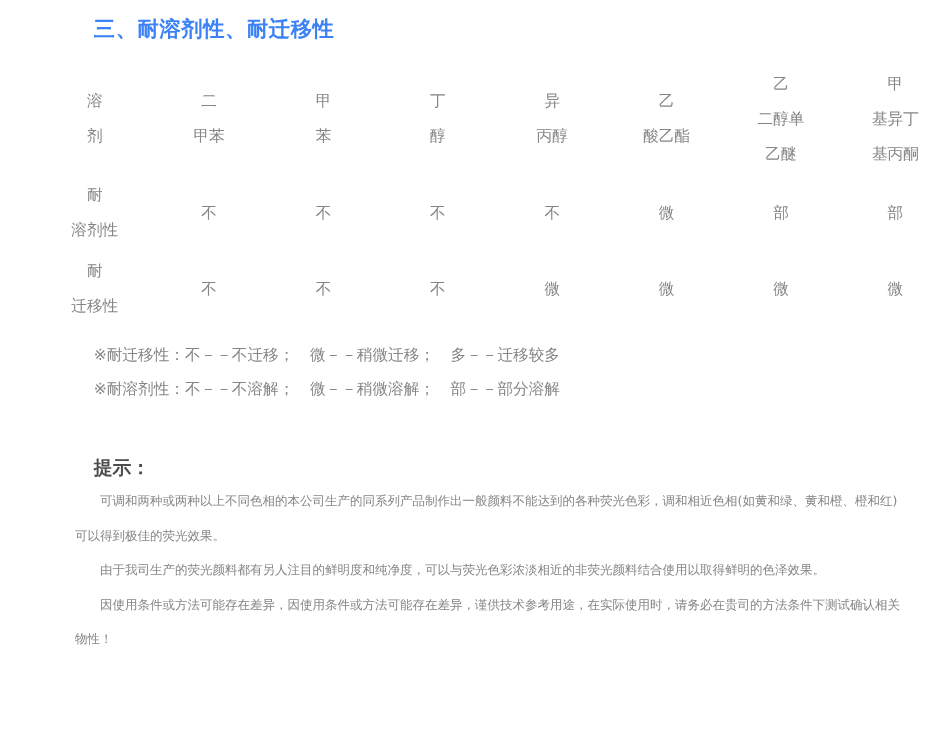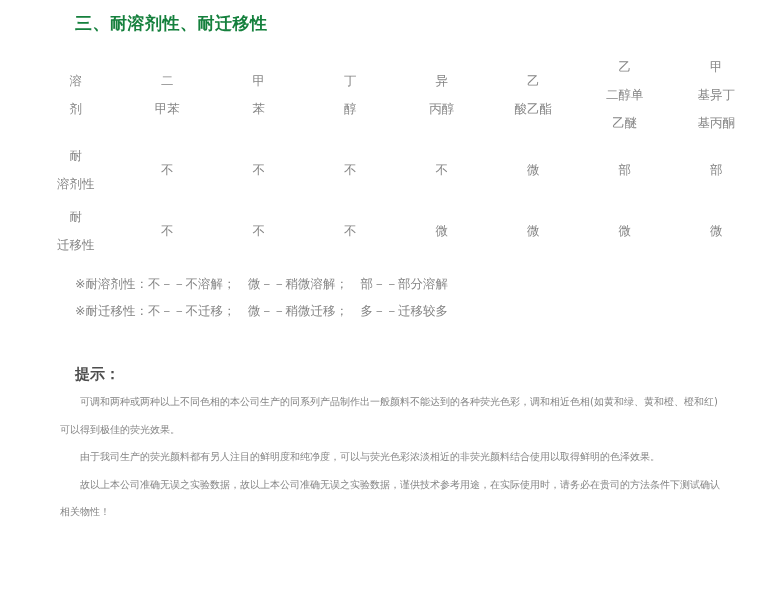--- a/index.html
+++ b/index.html
@@ -17,21 +17,21 @@
   .doc {
     position: relative;
     width: 758px;
     height: 599px;
   }
   .title {
     margin: 12px 16px 0 75px;
     font-size: 17px;
     font-weight: bold;
     letter-spacing: 0.5px;
-    color: #15803d;
+    color: #3b82f6;
   }
   table.solvent-table {
     table-layout: fixed;
     border-collapse: separate;
     border-spacing: 0 5px;
     width: 732px;
     margin: 13px 0 0 30px;
     font-size: 12.5px;
     color: #858585;
   }
@@ -139,26 +139,26 @@
           <td>不</td>
           <td>微</td>
           <td>微</td>
           <td>微</td>
           <td>微</td>
         </tr>
       </tbody>
   </table>
 
   <div class="notes" id="notes">
+      <div class="note-line">※耐迁移性：不－－不迁移；　微－－稍微迁移；　多－－迁移较多</div>
       <div class="note-line">※耐溶剂性：不－－不溶解；　微－－稍微溶解；　部－－部分溶解</div>
-      <div class="note-line">※耐迁移性：不－－不迁移；　微－－稍微迁移；　多－－迁移较多</div>
     </div>
 
   <div class="tips">
     <div class="tips-heading">提示：</div>
     <div id="tips-paragraphs">
         <p class="tip-paragraph">可调和两种或两种以上不同色相的本公司生产的同系列产品制作出一般颜料不能达到的各种荧光色彩，调和相近色相(如黄和绿、黄和橙、橙和红)可以得到极佳的荧光效果。</p>
         <p class="tip-paragraph">由于我司生产的荧光颜料都有另人注目的鲜明度和纯净度，可以与荧光色彩浓淡相近的非荧光颜料结合使用以取得鲜明的色泽效果。</p>
-        <p class="tip-paragraph">故以上本公司准确无误之实验数据，故以上本公司准确无误之实验数据，谨供技术参考用途，在实际使用时，请务必在贵司的方法条件下测试确认相关物性！</p>
+        <p class="tip-paragraph">因使用条件或方法可能存在差异，因使用条件或方法可能存在差异，谨供技术参考用途，在实际使用时，请务必在贵司的方法条件下测试确认相关物性！</p>
       </div>
   </div>
 
 </div>
 
 </body></html>

